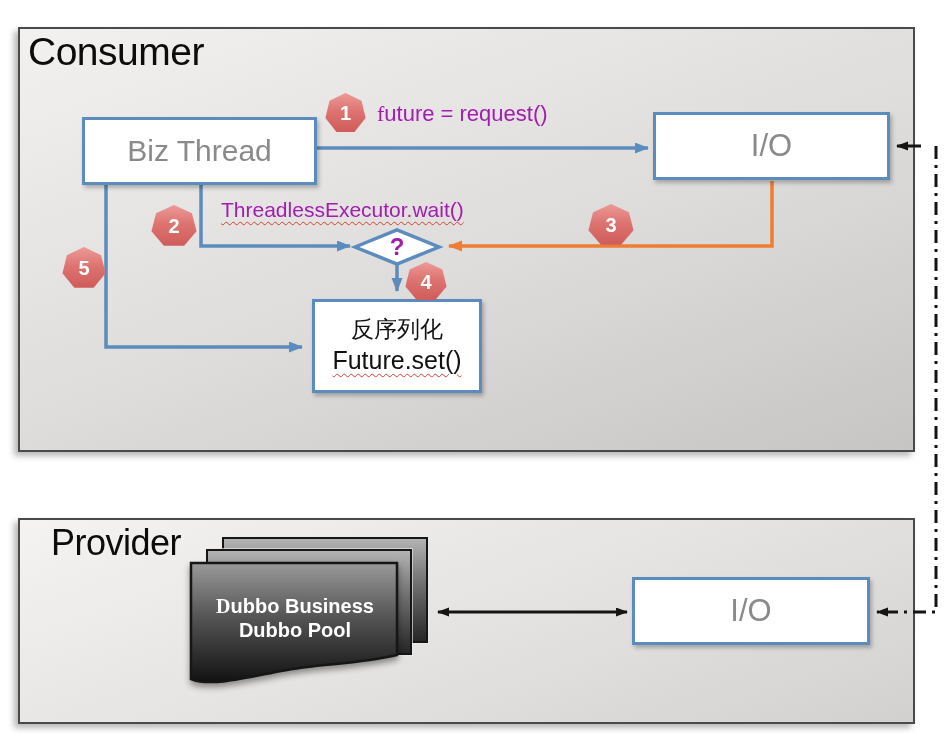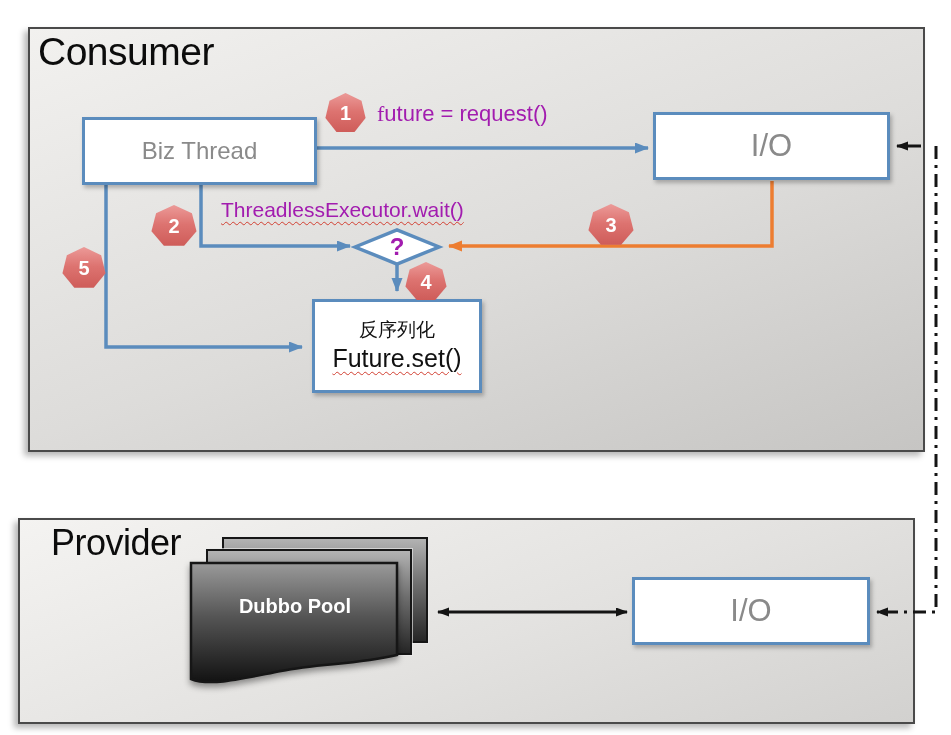--- a/index.html
+++ b/index.html
@@ -11,21 +11,21 @@
     height: 735px;
     background: #ffffff;
     overflow: hidden;
   }
   .panel {
     position: absolute;
     border: 2px solid #4a4a4a;
     background: linear-gradient(160deg, #f2f1ef 0%, #dddcda 55%, #c6c5c3 100%);
     box-shadow: -4px 4px 6px rgba(0,0,0,0.28);
   }
-  #consumer-panel { left: 18px; top: 27px; width: 897px; height: 425px; margin-left: 10px; }
+  #consumer-panel { left: 18px; top: 27px; width: 897px; height: 425px; }
   #provider-panel { left: 18px; top: 518px; width: 897px; height: 206px;
     background: linear-gradient(160deg, #f4f3f1 0%, #e3e2e0 55%, #d2d1cf 100%); }
   .panel-title {
     position: absolute;
     color: #0c0c0c;
     letter-spacing: -0.5px;
     line-height: 1.05;
   }
   #consumer-title { left: 8px; top: 3px; font-size: 39px; }
   #provider-title { left: 11px; top: 4px; font-size: 36px; margin-left: 20px; }
@@ -36,28 +36,28 @@
     position: absolute;
     background: #ffffff;
     border: 3px solid #5b8cbd;
     box-shadow: 2px 3px 4px rgba(0,0,0,0.25);
     display: flex;
     align-items: center;
     justify-content: center;
     z-index: 10;
     color: #8a8a8a;
   }
-  #biz-thread-box { left: 82px; top: 117px; width: 235px; height: 68px; font-size: 24px; }
+  #biz-thread-box { left: 82px; top: 117px; width: 235px; height: 68px; font-size: 30px; }
   #io-consumer-box { left: 653px; top: 112px; width: 237px; height: 68px; font-size: 31px; }
   #io-provider-box { left: 632px; top: 577px; width: 238px; height: 68px; font-size: 31px; }
   #deserialize-box {
     left: 312px; top: 299px; width: 170px; height: 94px;
     flex-direction: column; color: #111111; justify-content: center; gap: 3px;
   }
-  #deserialize-line1 { font-size: 19px; line-height: 1.1; }
+  #deserialize-line1 { font-size: 23px; line-height: 1.1; }
   #deserialize-line2 { font-size: 25px; line-height: 1.15;
     text-decoration: underline wavy #d23f31; text-decoration-thickness: 1px; text-underline-offset: 4px; }
 
   .flow-label {
     position: absolute;
     color: #a21caf;
     z-index: 12;
     white-space: nowrap;
   }
   #step1-label { left: 377px; top: 101px; font-size: 22px; }
@@ -179,20 +179,21 @@
     <defs>
       <linearGradient id="gradCard" x1="0" y1="0" x2="0" y2="1">
         <stop offset="0" stop-color="#9a9a9a"></stop>
         <stop offset="0.45" stop-color="#555555"></stop>
         <stop offset="1" stop-color="#121212"></stop>
       </linearGradient>
     </defs>
     <path d="M4,4 L210,4 L210,96 C168,106 132,104 94,112 C58,119 24,128 4,120 Z" fill="url(#gradCard)" stroke="#161616" stroke-width="2.5"></path>
   </svg>
   <div id="pool-label">
+    <div id="pool-line1">Dubbo Business</div>
     <div id="pool-line2">Dubbo Pool</div>
   </div>
 
   <div class="node" id="io-provider-box">
     <span>I/O</span>
   </div>
 
 </div>
 
 </body></html>

